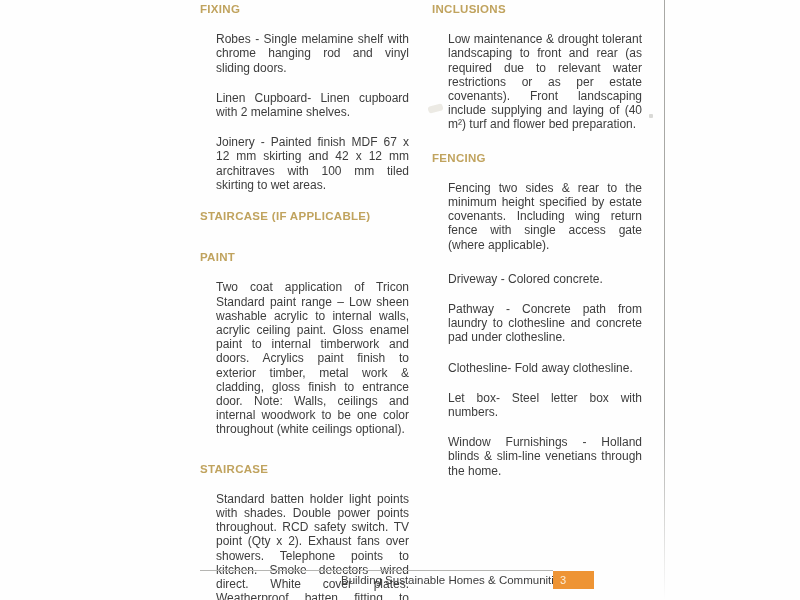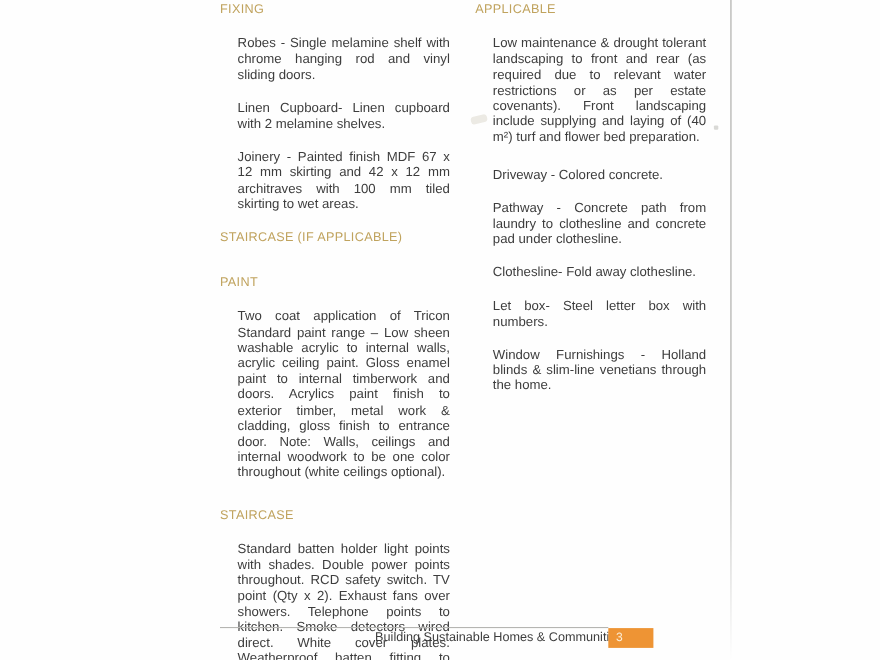--- a/index.html
+++ b/index.html
@@ -17,21 +17,21 @@
     font-size: 12px; line-height: 14.2px;
     color: #3d3d3d;
     text-align: justify;
     padding-top: 2px;
   }
   .col-left  { left: 200px; width: 225px; }
   .col-right { left: 432px; width: 226px; }
 
   .section { margin: 0; }
   .heading {
-    font-size: 11.5px; font-weight: normal;
+    font-size: 11.5px; font-weight: bold;
     color: #c0a35e;
     letter-spacing: 0.3px;
     margin: 0 0 3px 0;
     text-align: left;
   }
   .para { margin: 16px; }
   .para:last-child::after { content: ""; }
 
   [data-name="section-staircase"]        { margin-top: 17px; }
   [data-name="section-paint"]            { margin-top: 27px; }
@@ -105,24 +105,28 @@
     <div class="section" data-name="section-electrical">
       <h2 class="heading" data-name="section-title-electrical">STAIRCASE</h2>
       <p class="para" data-name="paragraph">Standard batten holder light points with shades. Double power points throughout. RCD safety switch. TV point (Qty x 2). Exhaust fans over showers. Telephone points to kitchen. Smoke detectors wired direct. White cover plates. Weatherproof batten fitting to external doors, excluding garage. 10 down-lights installed throughout the home as specified by the approved electrical plan.</p>
     </div>
 
   </div>
 
   <div class="col col-right" data-name="right-column">
 
     <div class="section" data-name="section-landscaping">
-      <h2 class="heading" data-name="section-title-landscaping">APPLICABLE</h2>
+      <h2 class="heading" data-name="section-title-landscaping">INCLUSIONS</h2>
       <p class="para" data-name="paragraph">Low maintenance &amp; drought tolerant landscaping to front and rear (as required due to relevant water restrictions or as per estate covenants). Front landscaping include supplying and laying of (40 m²) turf and flower bed preparation.</p>
     </div>
 
+    <div class="section" data-name="section-fencing">
+      <h2 class="heading" data-name="section-title-fencing">FENCING</h2>
+      <p class="para" data-name="paragraph">Fencing two sides &amp; rear to the minimum height specified by estate covenants. Including wing return fence with single access gate (where applicable).</p>
+    </div>
 
     <div class="section" data-name="section-extra-inclusions">
       <p class="para" data-name="paragraph">Driveway - Colored concrete.</p>
       <p class="para" data-name="paragraph">Pathway - Concrete path from laundry to clothesline and concrete pad under clothesline.</p>
       <p class="para" data-name="paragraph">Clothesline- Fold away clothesline.</p>
       <p class="para" data-name="paragraph">Let box- Steel letter box with numbers.</p>
       <p class="para" data-name="paragraph">Window Furnishings - Holland blinds &amp; slim-line venetians through the home.</p>
     </div>
 
   </div>

